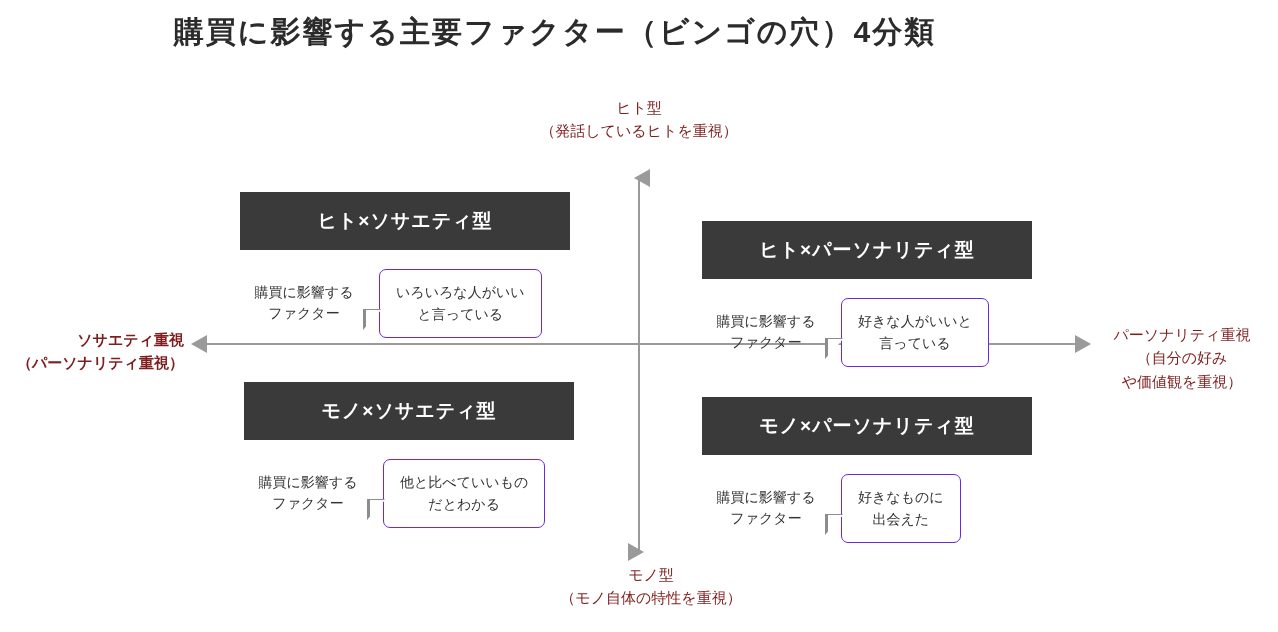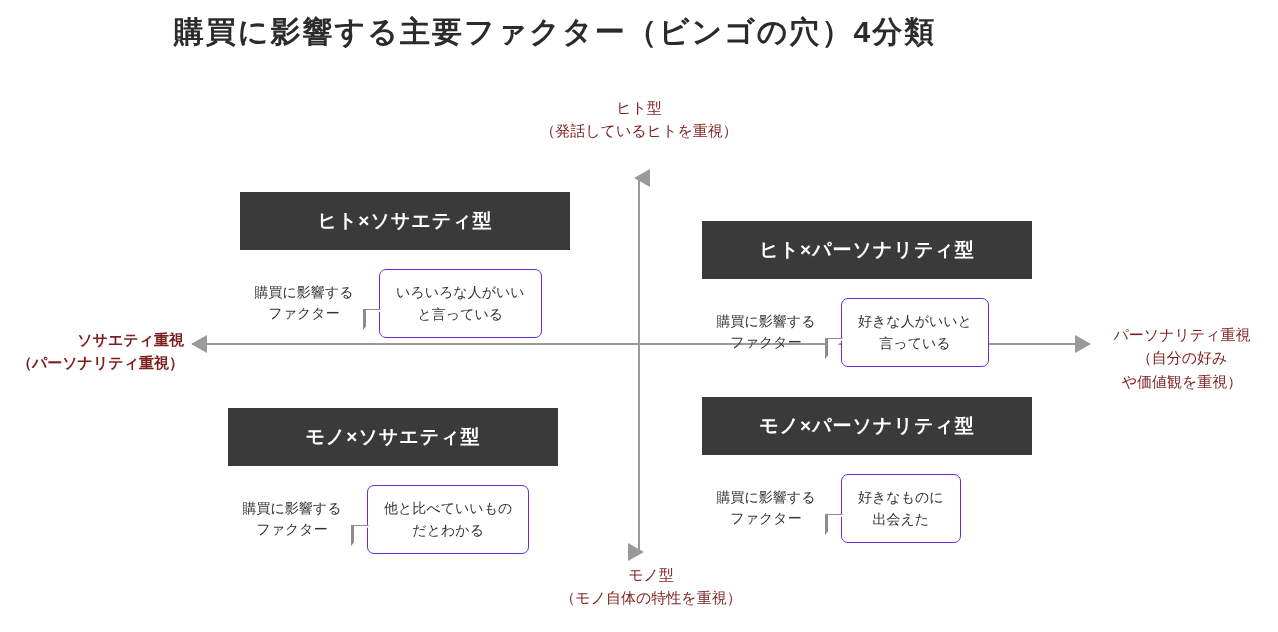--- a/index.html
+++ b/index.html
@@ -154,21 +154,21 @@
   .bubble::after {
     left: -14px;
     bottom: 9px;
     border-width: 0 0 18px 15px;
     border-color: transparent transparent transparent #ffffff;
   }
 
   
   #quad-tl { left: 240px; top: 192px; }
   #quad-tr { left: 702px; top: 173px; margin-top: 48px; }
-  #quad-bl { left: 228px; top: 382px; margin-top: 26px; }
+  #quad-bl { left: 244px; top: 382px; }
   #quad-br { left: 702px; top: 397px; }
 </style>
 </head>
 <body>
 
 <div id="canvas">
 
   <div class="title">購買に影響する主要ファクター（ビンゴの穴）4分類</div>
 
   <svg class="axis-svg" viewBox="0 0 1278 632">

